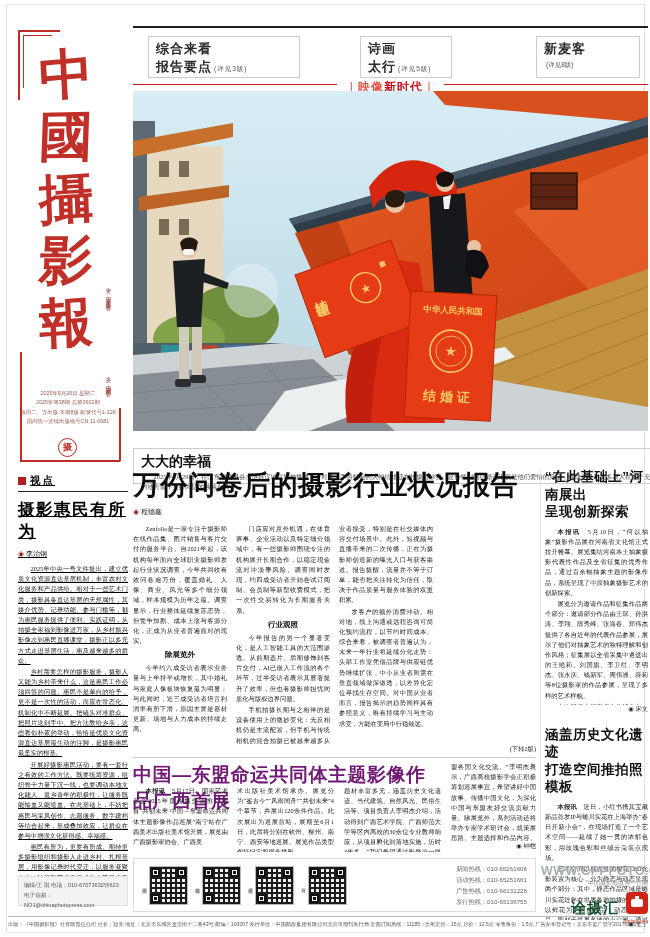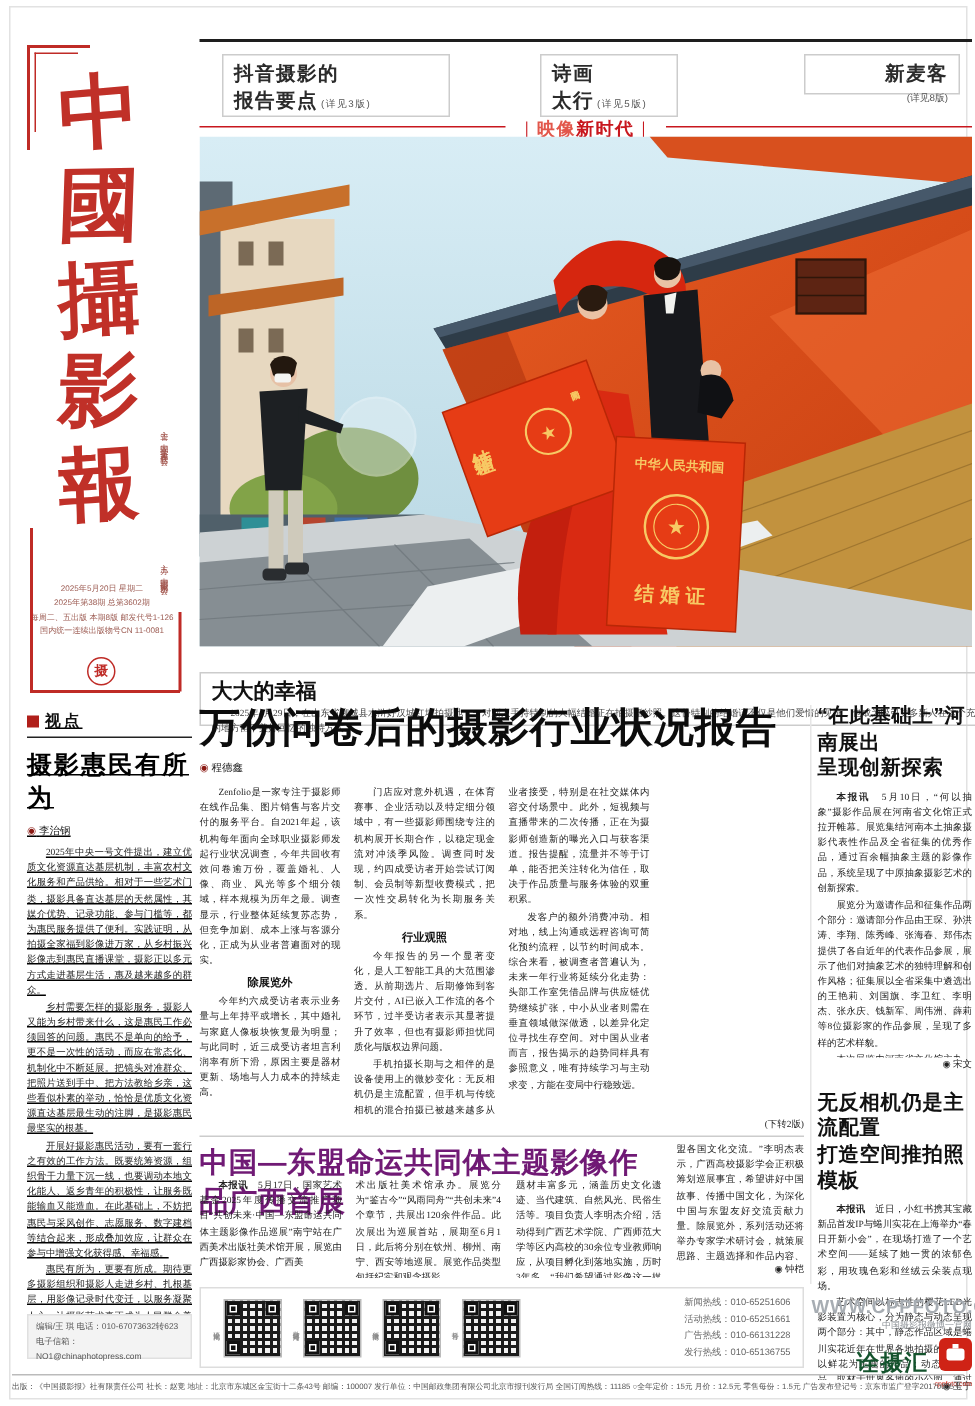--- a/index.html
+++ b/index.html
@@ -96,28 +96,28 @@
 
 <div class="abs" style="left:58px;top:438px;width:17px;height:17px;border:1.2px solid #bf2b26;border-radius:50%;color:#bf2b26;font-size:9px;font-weight:bold;display:flex;align-items:center;justify-content:center;">摄</div>
 
 <div class="abs bracket" style="left:20px;top:352px;width:0;height:110px;border-left:2px solid #bf2b26;"></div>
 <div class="abs bracket" style="left:20px;top:460px;width:100px;height:0;border-top:2px solid #bf2b26;"></div>
 <div class="abs bracket" style="left:119px;top:408px;width:0;height:53px;border-left:2px solid #bf2b26;"></div>
 
 <div class="abs" style="left:133px;top:26px;width:515px;height:2px;background:#1e1e1e;"></div>
 
 <div class="abs teaser" style="left:148px;top:36px;width:152px;height:42px;">
-  <div class="t">抖音摄影的</div>
+  <div class="t">综合来看</div>
   <div class="t"><span>报告要点</span><span class="n">(详见3版)</span></div>
 </div>
 <div class="abs teaser" style="left:360px;top:36px;width:92px;height:42px;">
   <div class="t">诗画</div>
   <div class="t"><span>太行</span><span class="n">(详见5版)</span></div>
 </div>
-<div class="abs teaser" style="left:536px;top:36px;width:104px;height:27px;text-align:right;">
+<div class="abs teaser" style="left:536px;top:36px;width:104px;height:42px;text-align:left;">
   <div class="t">新麦客</div>
   <div class="n" style="margin-top:3px;">(详见8版)</div>
 </div>
 
 <div class="abs banner-line" style="left:133px;top:84px;width:515px;"></div>
 <div class="abs" style="left:133px;top:77px;width:515px;text-align:center;">
   <span class="banner-label"><span class="bar">｜</span><span class="pre">映像</span><span class="suf">新时代</span><span class="bar">｜</span></span>
 </div>
 
 <div class="abs" style="left:133px;top:91px;width:515px;height:340px;">
@@ -281,21 +281,21 @@
   <div style="height:178px;overflow:hidden;margin-top:6px;">
     <p class="para" style="text-indent:2em;"><b class="lead">本报讯</b><span>　5月10日，“何以抽象”摄影作品展在河南省文化馆正式拉开帷幕。展览集结河南本土抽象摄影代表性作品及全省征集的优秀作品，通过百余幅抽象主题的影像作品，系统呈现了中原抽象摄影艺术的创新探索。</span></p>
     <div>
         <p class="para">展览分为邀请作品和征集作品两个部分：邀请部分作品由王琛、孙洪涛、李翔、陈秀峰、张海春、郑伟杰提供了各自近年的代表作品参展，展示了他们对抽象艺术的独特理解和创作风格；征集展以全省采集中遴选出的王艳莉、刘国旗、李卫红、李明杰、张永庆、钱新军、周伟洲、薛莉等8位摄影家的作品参展，呈现了多样的艺术样貌。</p>
         <p class="para">本次展览由河南省文化馆主办，是2025年河南省文化馆艺术展览计划的重要活动之一。展览将持续至5月28日。</p>
       </div>
   </div>
   <div class="endsig"><span>◉</span> <span>宋文</span></div>
 
   <div class="headline-sm" style="margin-top:12px;">
-    <div>无反相机仍是主流配置</div>
+    <div>涵盖历史文化遗迹</div>
     <div>打造空间推拍照模板</div>
   </div>
   <div style="height:118px;overflow:hidden;margin-top:6px;">
     <p class="para" style="text-indent:2em;"><b class="lead">本报讯</b><span>　近日，小红书携其宝藏新品首发IP与蜷川实花在上海举办“春日开新小会”，在现场打造了一个艺术空间——延续了她一贯的浓郁色彩，用玫瑰色彩和丝绒云朵装点现场。</span></p>
     <div>
         <p class="para">艺术空间以标志性的樱花LED光影装置为核心，分为静态与动态呈现两个部分：其中，静态作品区域是蜷川实花近年在世界各地拍摄的花卉多以鲜花为主题的作品；动态区域作品，取材于世界各地的小公园，通过镜子等装置营造出绚烂多姿的沉浸式空间。</p>
       </div>
   </div>
   <div class="endsig"><span>◉</span> <span>王宁</span></div>
 </div>

